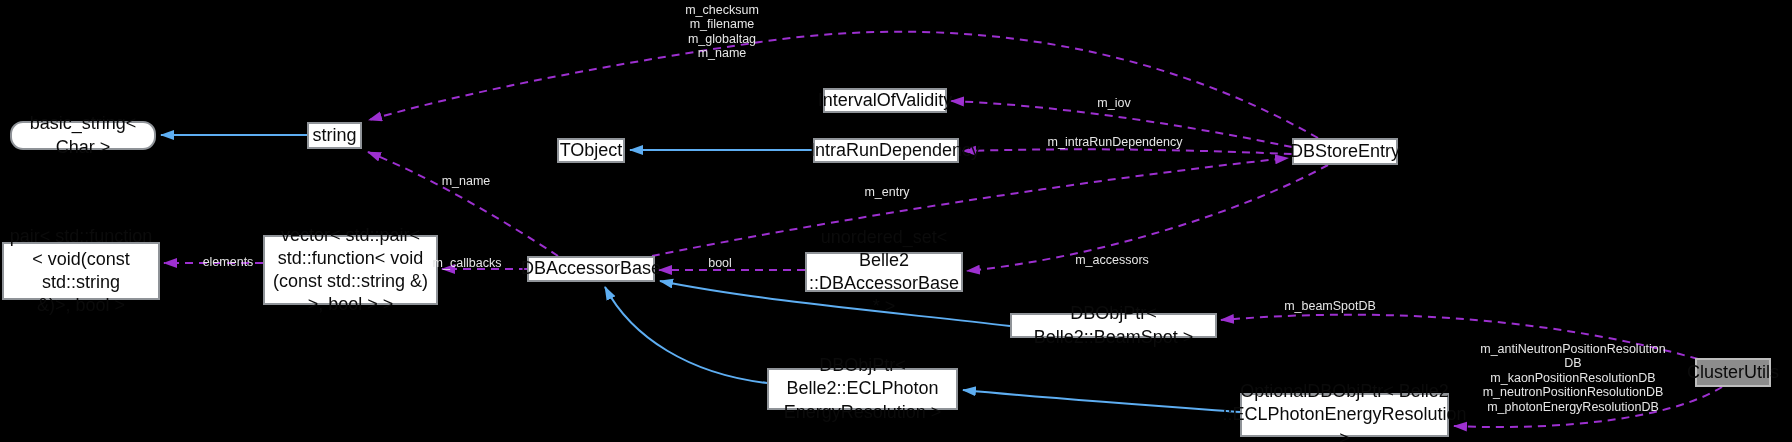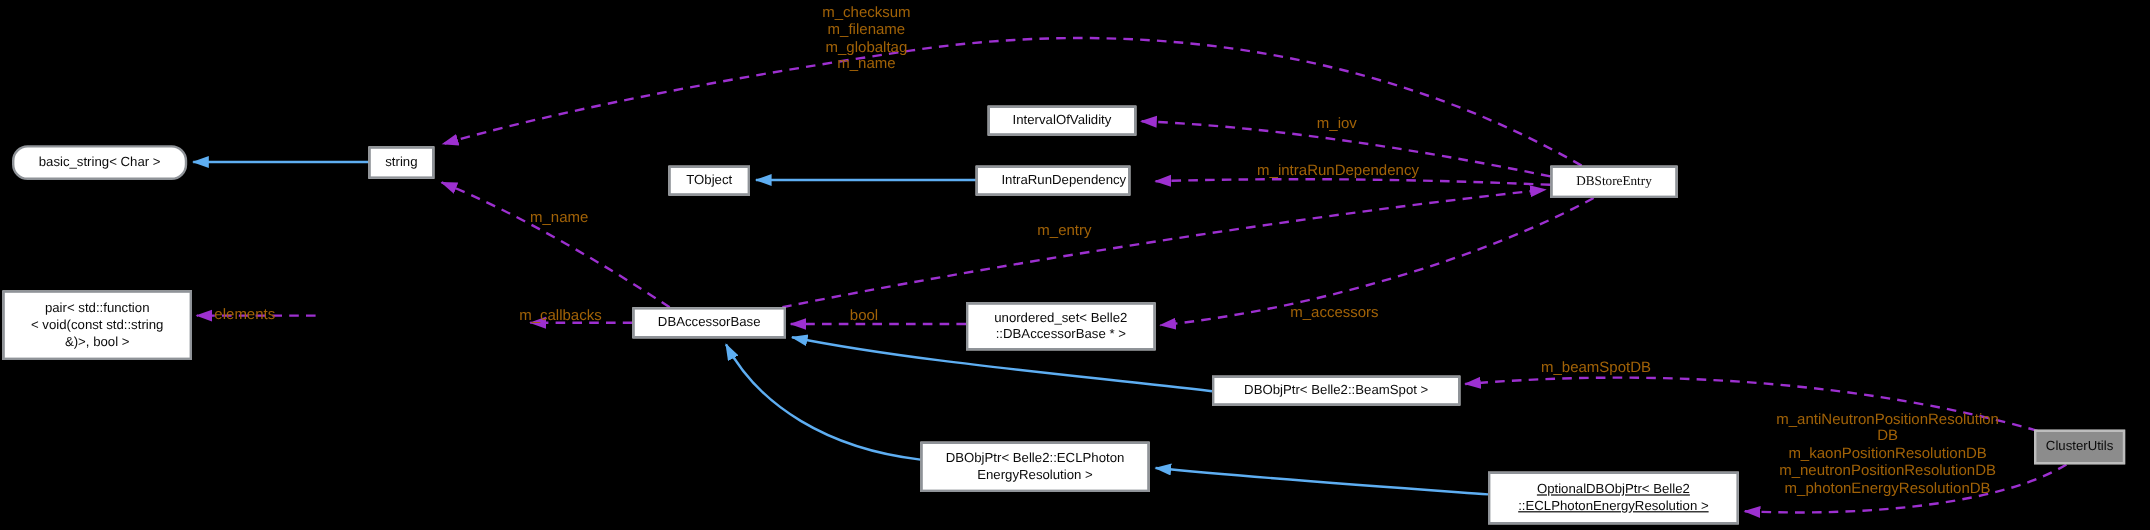--- a/index.html
+++ b/index.html
@@ -5,26 +5,26 @@
   html,body{margin:0;padding:0;background:#000;}
   .canvas{
     position:relative;width:1792px;height:442px;background:#000000;
     font-family:"Liberation Sans", sans-serif;overflow:hidden;
   }
   .edge-layer{position:absolute;left:0;top:0;width:1792px;height:442px;}
   .node{
     position:absolute;box-sizing:border-box;
     background:#ffffff;border:2px solid #8f9398;color:#0b0b0b;
     display:flex;align-items:center;justify-content:center;
-    text-align:center;font-size:11px;line-height:1.28;
+    text-align:center;font-size:18px;line-height:1.28;
     white-space:pre-line;cursor:pointer;
   }
   .node.highlight{background:#8c8c8c;border-color:#bdbdbd;cursor:default;}
   .elabel{
-    position:absolute;color:#a16207;font-size:12.5px;line-height:1.15;
+    position:absolute;color:#e5e5e5;font-size:12.5px;line-height:1.15;
     text-align:center;white-space:pre-line;transform:translateX(-50%);
   }
 </style>
 </head>
 <body>
 
 <div class="canvas">
 
   <svg class="edge-layer" width="1792" height="442" viewBox="0 0 1792 442" xmlns="http://www.w3.org/2000/svg">
     <defs>
@@ -56,60 +56,64 @@
   </svg>
 
   <div class="node" style="left:10px;top:121px;width:146px;height:29px;border-radius:13px;">basic_string&lt; Char &gt;</div>
 
   <div class="node" style="left:307px;top:122px;width:55px;height:27px;">string</div>
 
   <div class="node" style="left:557px;top:138px;width:68px;height:25px;">TObject</div>
 
   <div class="node" style="left:823px;top:88px;width:124px;height:25px;">IntervalOfValidity</div>
 
-  <div class="node" style="left:813px;top:138px;width:129px;height:25px;padding-left:18px;">IntraRunDependency</div>
+  <div class="node" style="left:813px;top:138px;width:146px;height:25px;padding-left:18px;">IntraRunDependency</div>
 
-  <div class="node" style="left:1292px;top:138px;width:106px;height:27px;font-family:Liberation Serif, serif;">DBStoreEntry</div>
+  <div class="node" style="left:1292px;top:138px;width:106px;height:27px;">DBStoreEntry</div>
 
   <div class="node" style="left:2px;top:242px;width:158px;height:58px;">pair&lt; std::function
 &lt; void(const std::string
 &amp;)&gt;, bool &gt;</div>
 
+  <div class="node" style="left:263px;top:235px;width:175px;height:70px;">vector&lt; std::pair&lt;
+std::function&lt; void
+(const std::string &amp;)
+&gt;, bool &gt; &gt;</div>
 
   <div class="node" style="left:527px;top:256px;width:128px;height:26px;">DBAccessorBase</div>
 
   <div class="node" style="left:805px;top:252px;width:158px;height:40px;">unordered_set&lt; Belle2
 ::DBAccessorBase * &gt;</div>
 
   <div class="node" style="left:1010px;top:313px;width:207px;height:25px;">DBObjPtr&lt; Belle2::BeamSpot &gt;</div>
 
   <div class="node" style="left:767px;top:368px;width:191px;height:42px;">DBObjPtr&lt; Belle2::ECLPhoton
 EnergyResolution &gt;</div>
 
-  <div class="node" style="left:1240px;top:393px;width:209px;height:44px;text-decoration:underline;">OptionalDBObjPtr&lt; Belle2
+  <div class="node" style="left:1240px;top:393px;width:209px;height:44px;">OptionalDBObjPtr&lt; Belle2
 ::ECLPhotonEnergyResolution &gt;</div>
 
   <div class="node highlight" style="left:1695px;top:358px;width:76px;height:29px;">ClusterUtils</div>
 
   <div class="elabel" style="left:722px;top:3px;">m_checksum
 m_filename
 m_globaltag
 m_name</div>
 
   <div class="elabel" style="left:1114px;top:96px;">m_iov</div>
 
   <div class="elabel" style="left:1115px;top:135px;">m_intraRunDependency</div>
 
   <div class="elabel" style="left:466px;top:174px;">m_name</div>
 
   <div class="elabel" style="left:887px;top:185px;">m_entry</div>
 
   <div class="elabel" style="left:1112px;top:221px;margin-top:32px;">m_accessors</div>
 
-  <div class="elabel" style="left:204px;top:255px;text-align:right;">elements</div>
+  <div class="elabel" style="left:228px;top:255px;text-align:right;">elements</div>
 
   <div class="elabel" style="left:467px;top:256px;">m_callbacks</div>
 
   <div class="elabel" style="left:720px;top:256px;">bool</div>
 
   <div class="elabel" style="left:1330px;top:299px;">m_beamSpotDB</div>
 
   <div class="elabel" style="left:1573px;top:342px;">m_antiNeutronPositionResolution
 DB
 m_kaonPositionResolutionDB

